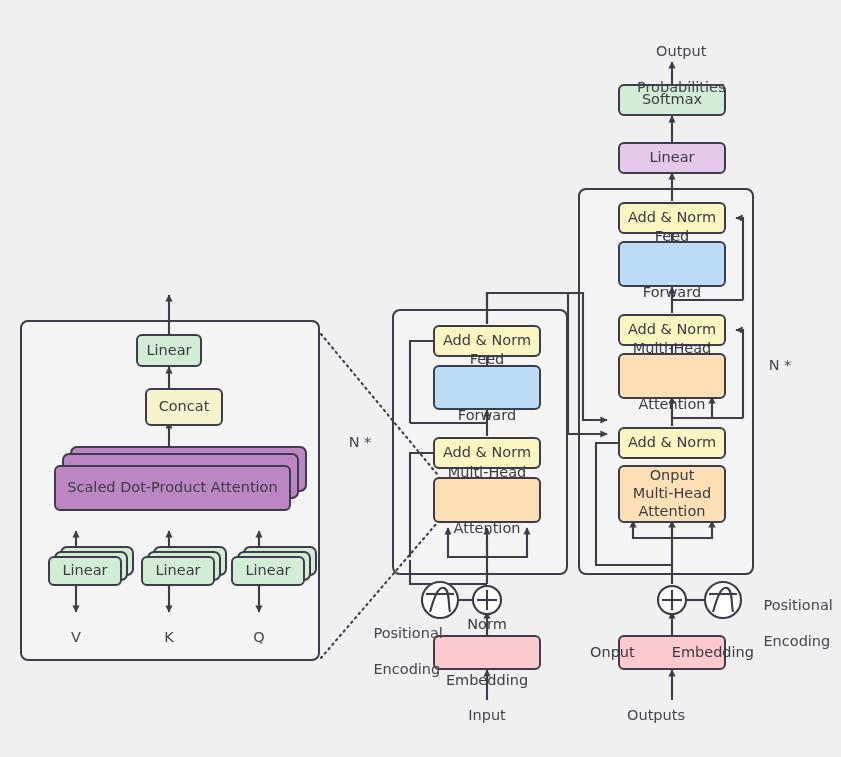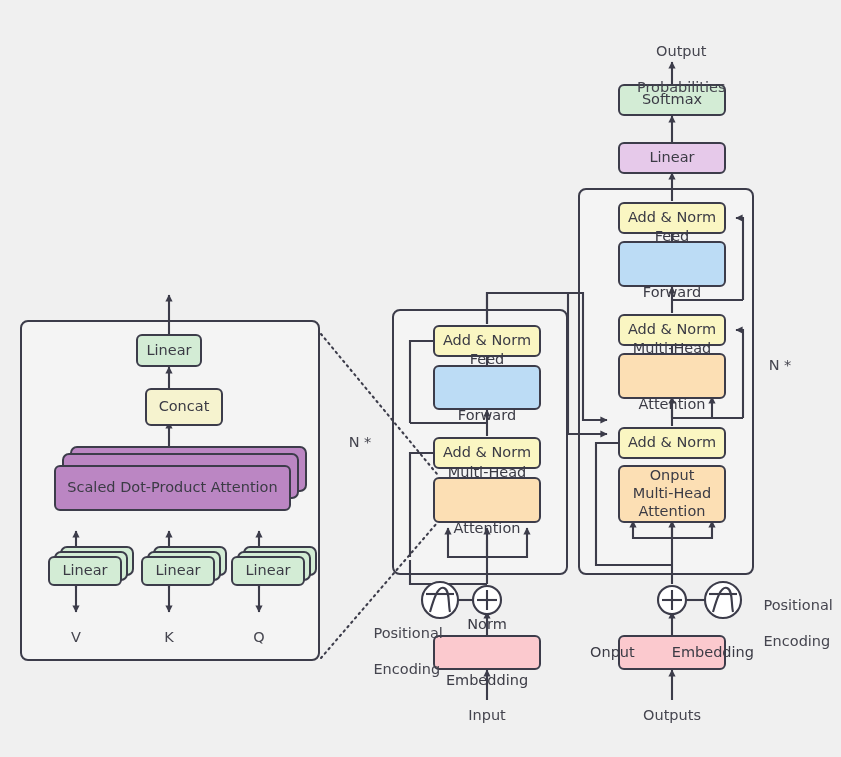--- a/index.html
+++ b/index.html
@@ -239,21 +239,21 @@
     <span>Attention</span>
   </div>
 
   <div class="txt" style="left:760px;top:356px;width:40px;">N *</div>
 
   <div class="node two-line" style="left:618px;top:635px;width:108px;height:35px;background:#fbc9ce;">
     <span>Onput</span>
     <span>Embedding</span>
   </div>
 
-  <div class="txt" style="left:632px;top:706px;width:80px;">Outputs</div>
+  <div class="txt" style="left:605px;top:706px;width:80px;text-align:right;">Outputs</div>
 
   <div class="txt left" style="left:745px;top:578px;width:100px;">
     <span>Positional</span><br>
     <span>Encoding</span>
   </div>
 
   <div class="node" style="left:618px;top:142px;width:108px;height:32px;background:#e6c9ea;">
     <span>Linear</span>
   </div>
 

